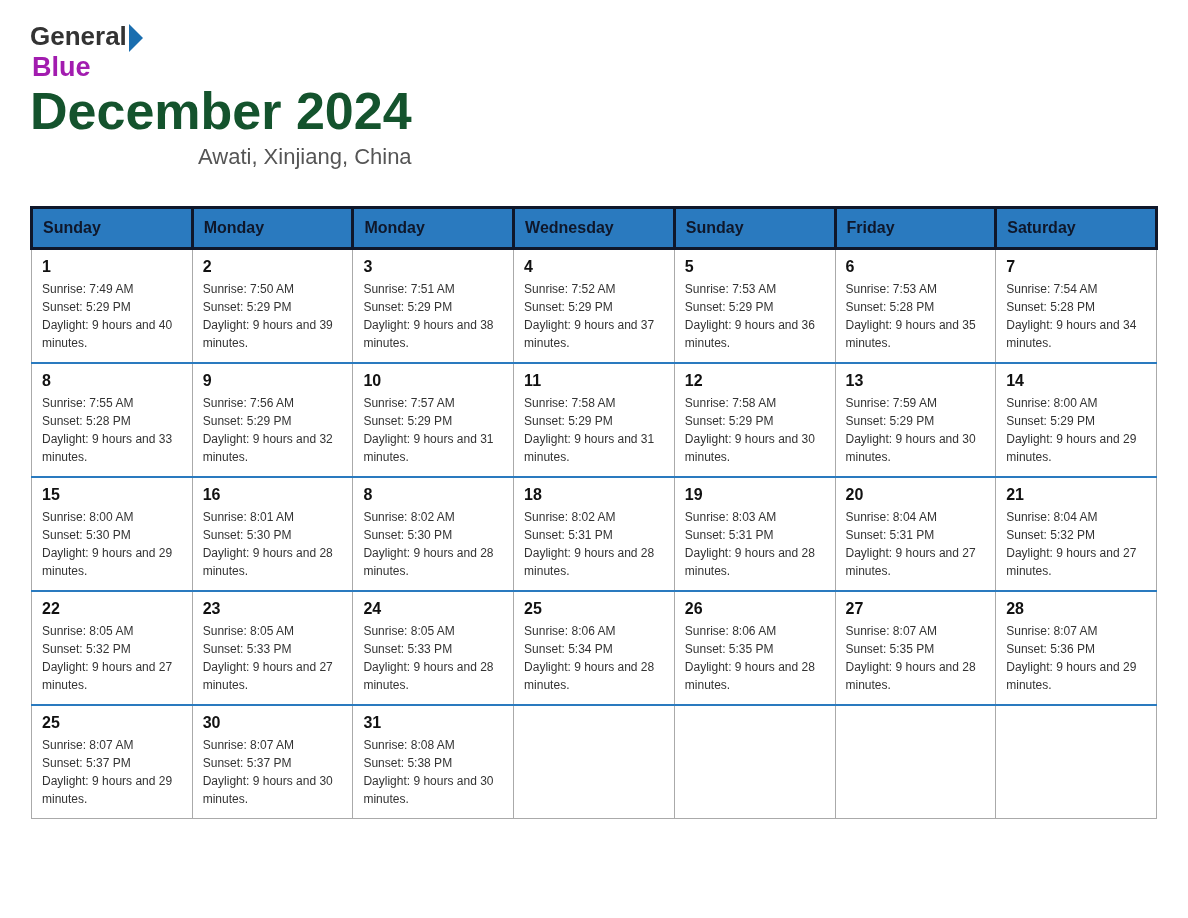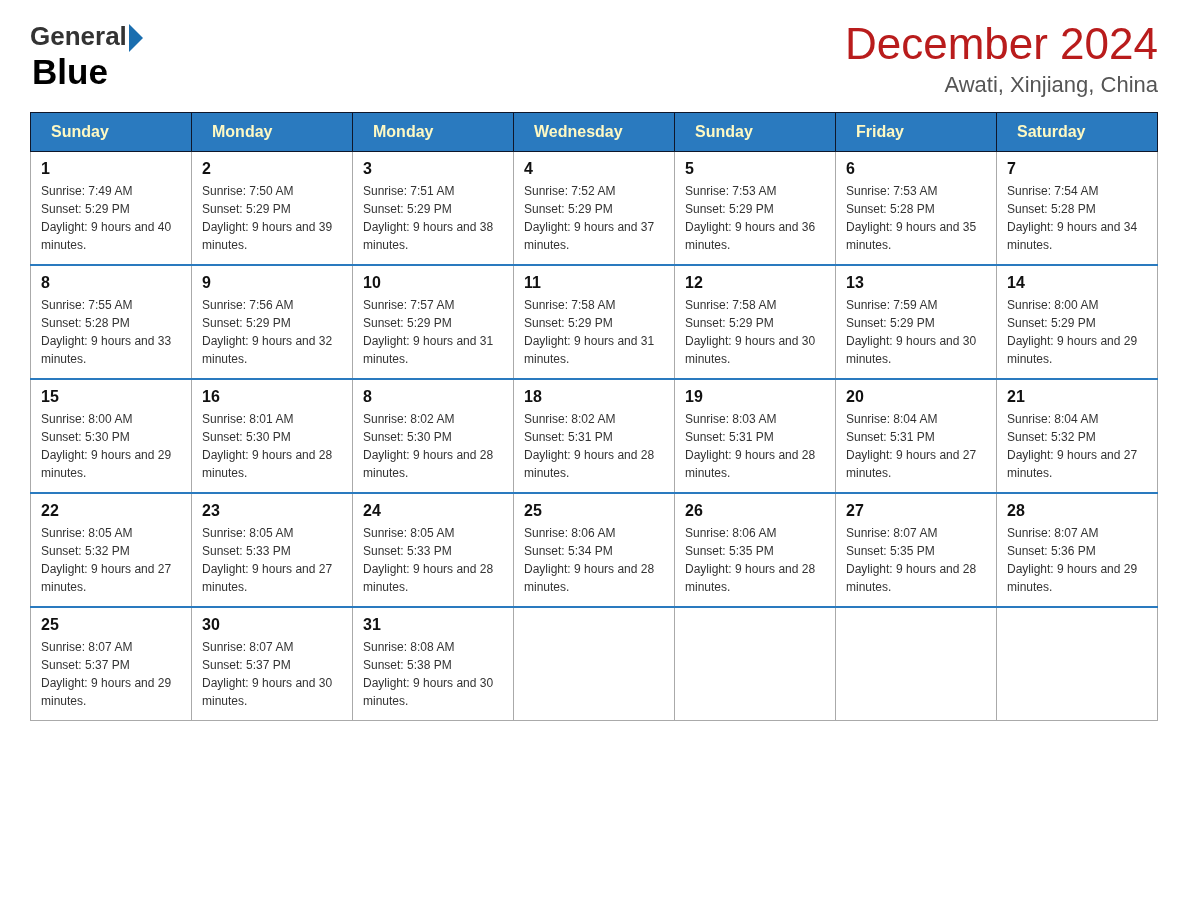--- a/index.html
+++ b/index.html
@@ -5,23 +5,24 @@
     * { box-sizing: border-box; margin: 0; padding: 0; }
     body {
       font-family: Arial, sans-serif;
       background: #fff;
       padding: 20px 30px;
       width: 1188px;
       min-height: 918px;
     }
     .header {
       display: flex;
-      justify-content: space-between;
+      justify-content: flex-end;
       align-items: flex-start;
-      margin-bottom: 14px;
+      margin-bottom: 36px;
+      flex-direction: column;
     }
     .logo {
       display: flex;
       align-items: center;
       gap: 0px;
     }
     .logo-text-general {
       font-size: 26px;
       font-weight: bold;
       color: #333;
@@ -29,60 +30,60 @@
     .logo-arrow {
       width: 0;
       height: 0;
       border-left: 14px solid #1a6eaf;
       border-top: 14px solid transparent;
       border-bottom: 14px solid transparent;
       margin-top: 4px;
       margin-left: 2px;
     }
     .logo-blue {
-      font-size: 35px;
-      font-weight: bold;
-      color: #000000;
+      font-size: 27px;
+      font-weight: bold;
+      color: #a21caf;
       margin-left: 2px;
     }
     .logo-block {
       display: flex;
       flex-direction: column;
     }
     .logo-row1 {
       display: flex;
       align-items: center;
     }
     .title-block {
       text-align: right;
     }
     .main-title {
-      font-size: 44px;
-      font-weight: normal;
-      color: #b91c1c;
+      font-size: 52px;
+      font-weight: bold;
+      color: #14532d;
       line-height: 1.1;
     }
     .subtitle {
       font-size: 22px;
       color: #555;
       margin-top: 4px;
     }
     .calendar {
       width: 100%;
       border-collapse: collapse;
       border: 1px solid #2a7abf;
     }
     .calendar th {
       background-color: #2a7abf;
-      color: #fef9c3;
+      color: #0f172a;
       text-align: left;
-      padding: 10px 20px;
+      padding: 10px 10px;
       font-size: 16px;
       font-weight: bold;
-      border: 1px solid #0f172a;
+      border: 3px solid #0f172a;
     }
     .calendar td {
       vertical-align: top;
       padding: 8px 10px 10px 10px;
       border: 1px solid #aaa;
       width: 14.28%;
       min-height: 90px;
     }
     .day-number {
       font-size: 16px;

